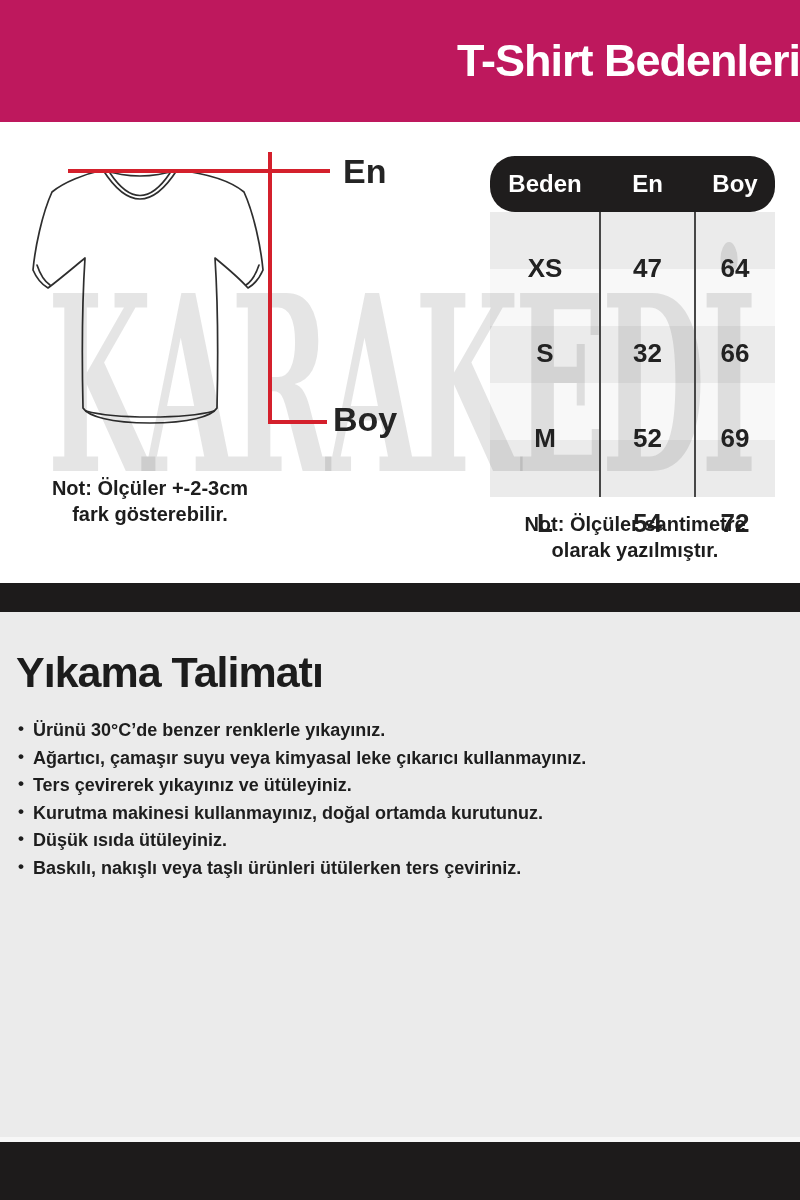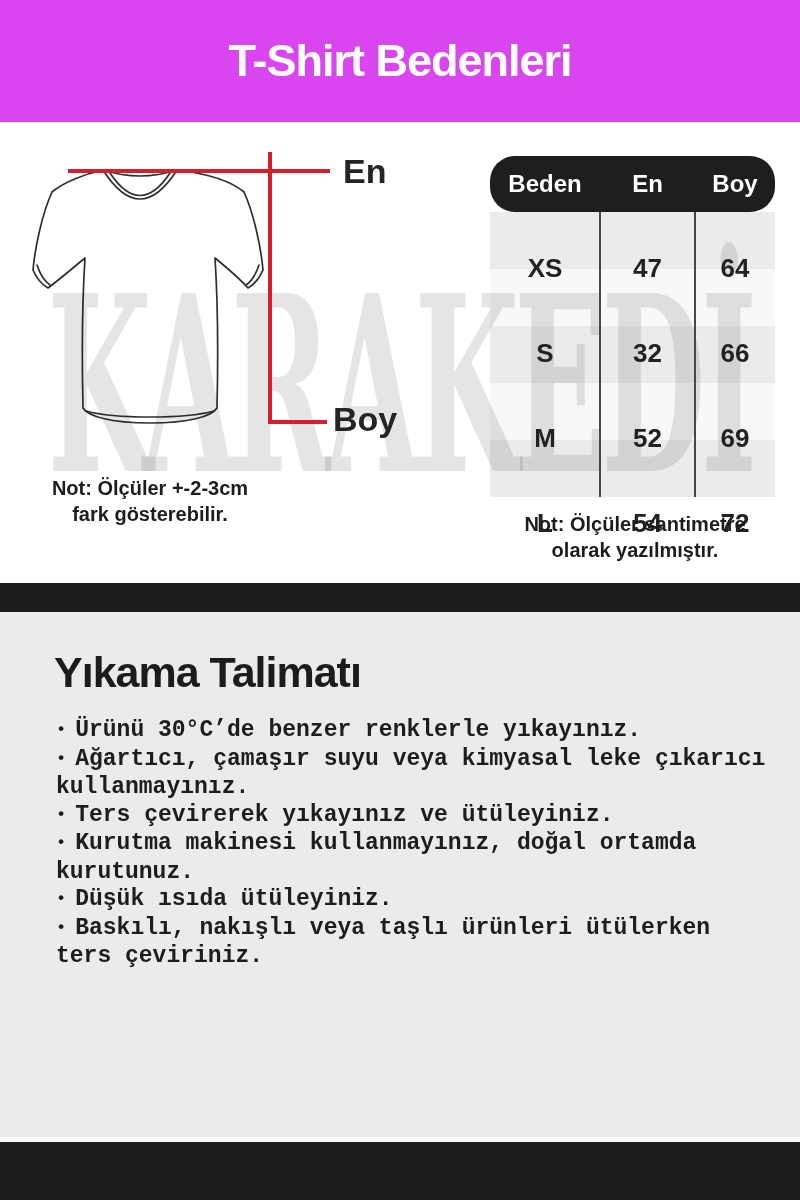--- a/index.html
+++ b/index.html
@@ -2,22 +2,22 @@
 <html><head>
 <meta charset="utf-8">
 <style>
   html,body{margin:0;padding:0;background:#fff;}
   .canvas{
     position:relative;width:800px;height:1200px;overflow:hidden;background:#ffffff;
     font-family:"Liberation Sans",sans-serif;color:#1d1d1d;
   }
   
   .header-bar{
-    position:absolute;left:0;top:0;width:800px;height:122px;background:#d946ef;
-    display:flex;align-items:center;justify-content:center;z-index:4;
+    position:absolute;left:0;top:0;width:800px;height:122px;background:#be185d;
+    display:flex;align-items:center;justify-content:flex-end;z-index:4;
   }
   .header-title{color:#ffffff;font-size:45px;font-weight:bold;letter-spacing:-1px;}
   
   .shirt-svg{position:absolute;left:30px;top:164px;width:236px;height:262px;z-index:1;}
   
   .watermark{
     position:absolute;left:400px;top:385px;z-index:2;white-space:nowrap;
     transform:translate(-50%,-50%) scale(0.74,1.5);
     font-family:"DejaVu Serif",serif;font-weight:bold;font-size:162px;
     letter-spacing:-6px;color:rgba(20,20,20,0.11);pointer-events:none;
@@ -47,24 +47,24 @@
   .col-line.l2{left:204px;}
   
   .note{position:absolute;z-index:3;text-align:center;font-size:20px;line-height:26px;
         color:#1d1d1d;font-weight:600;}
   .note b{font-weight:800;}
   .note-left{left:30px;top:475px;width:240px;}
   .note-right{left:505px;top:511px;width:260px;text-align:center;}
   
   .divider-bar{position:absolute;left:0;top:583px;width:800px;height:29px;background:#1d1b1b;z-index:4;}
   .wash-section{position:absolute;left:0;top:612px;width:800px;height:525px;background:#ebebeb;
-                z-index:4;box-sizing:border-box;padding:36px 30px 0 54px;}
+                z-index:4;box-sizing:border-box;padding:36px 30px 0 16px;}
   .wash-title{margin:0;font-size:43px;font-weight:bold;letter-spacing:-1px;color:#1c1c1c;}
   .wash-list{list-style:none;margin:20px 0 0 2px;padding:0;}
-  .wash-list li{font-size:23px;font-weight:bold;line-height:27.5px;color:#1d1d1d;font-family:Liberation Mono, monospace;}
+  .wash-list li{font-size:18px;font-weight:bold;line-height:27.5px;color:#1d1d1d;}
   .wash-list li::before{content:"•";font-size:17px;margin-right:9px;position:relative;top:-2px;}
   .prefooter-strip{position:absolute;left:0;top:1137px;width:800px;height:5px;background:#f7f7f7;z-index:4;}
   .footer-bar{position:absolute;left:0;top:1142px;width:800px;height:58px;background:#1d1b1b;z-index:4;}
 </style>
 </head>
 <body>
 
 <div class="canvas">
 
   <div class="header-bar">

